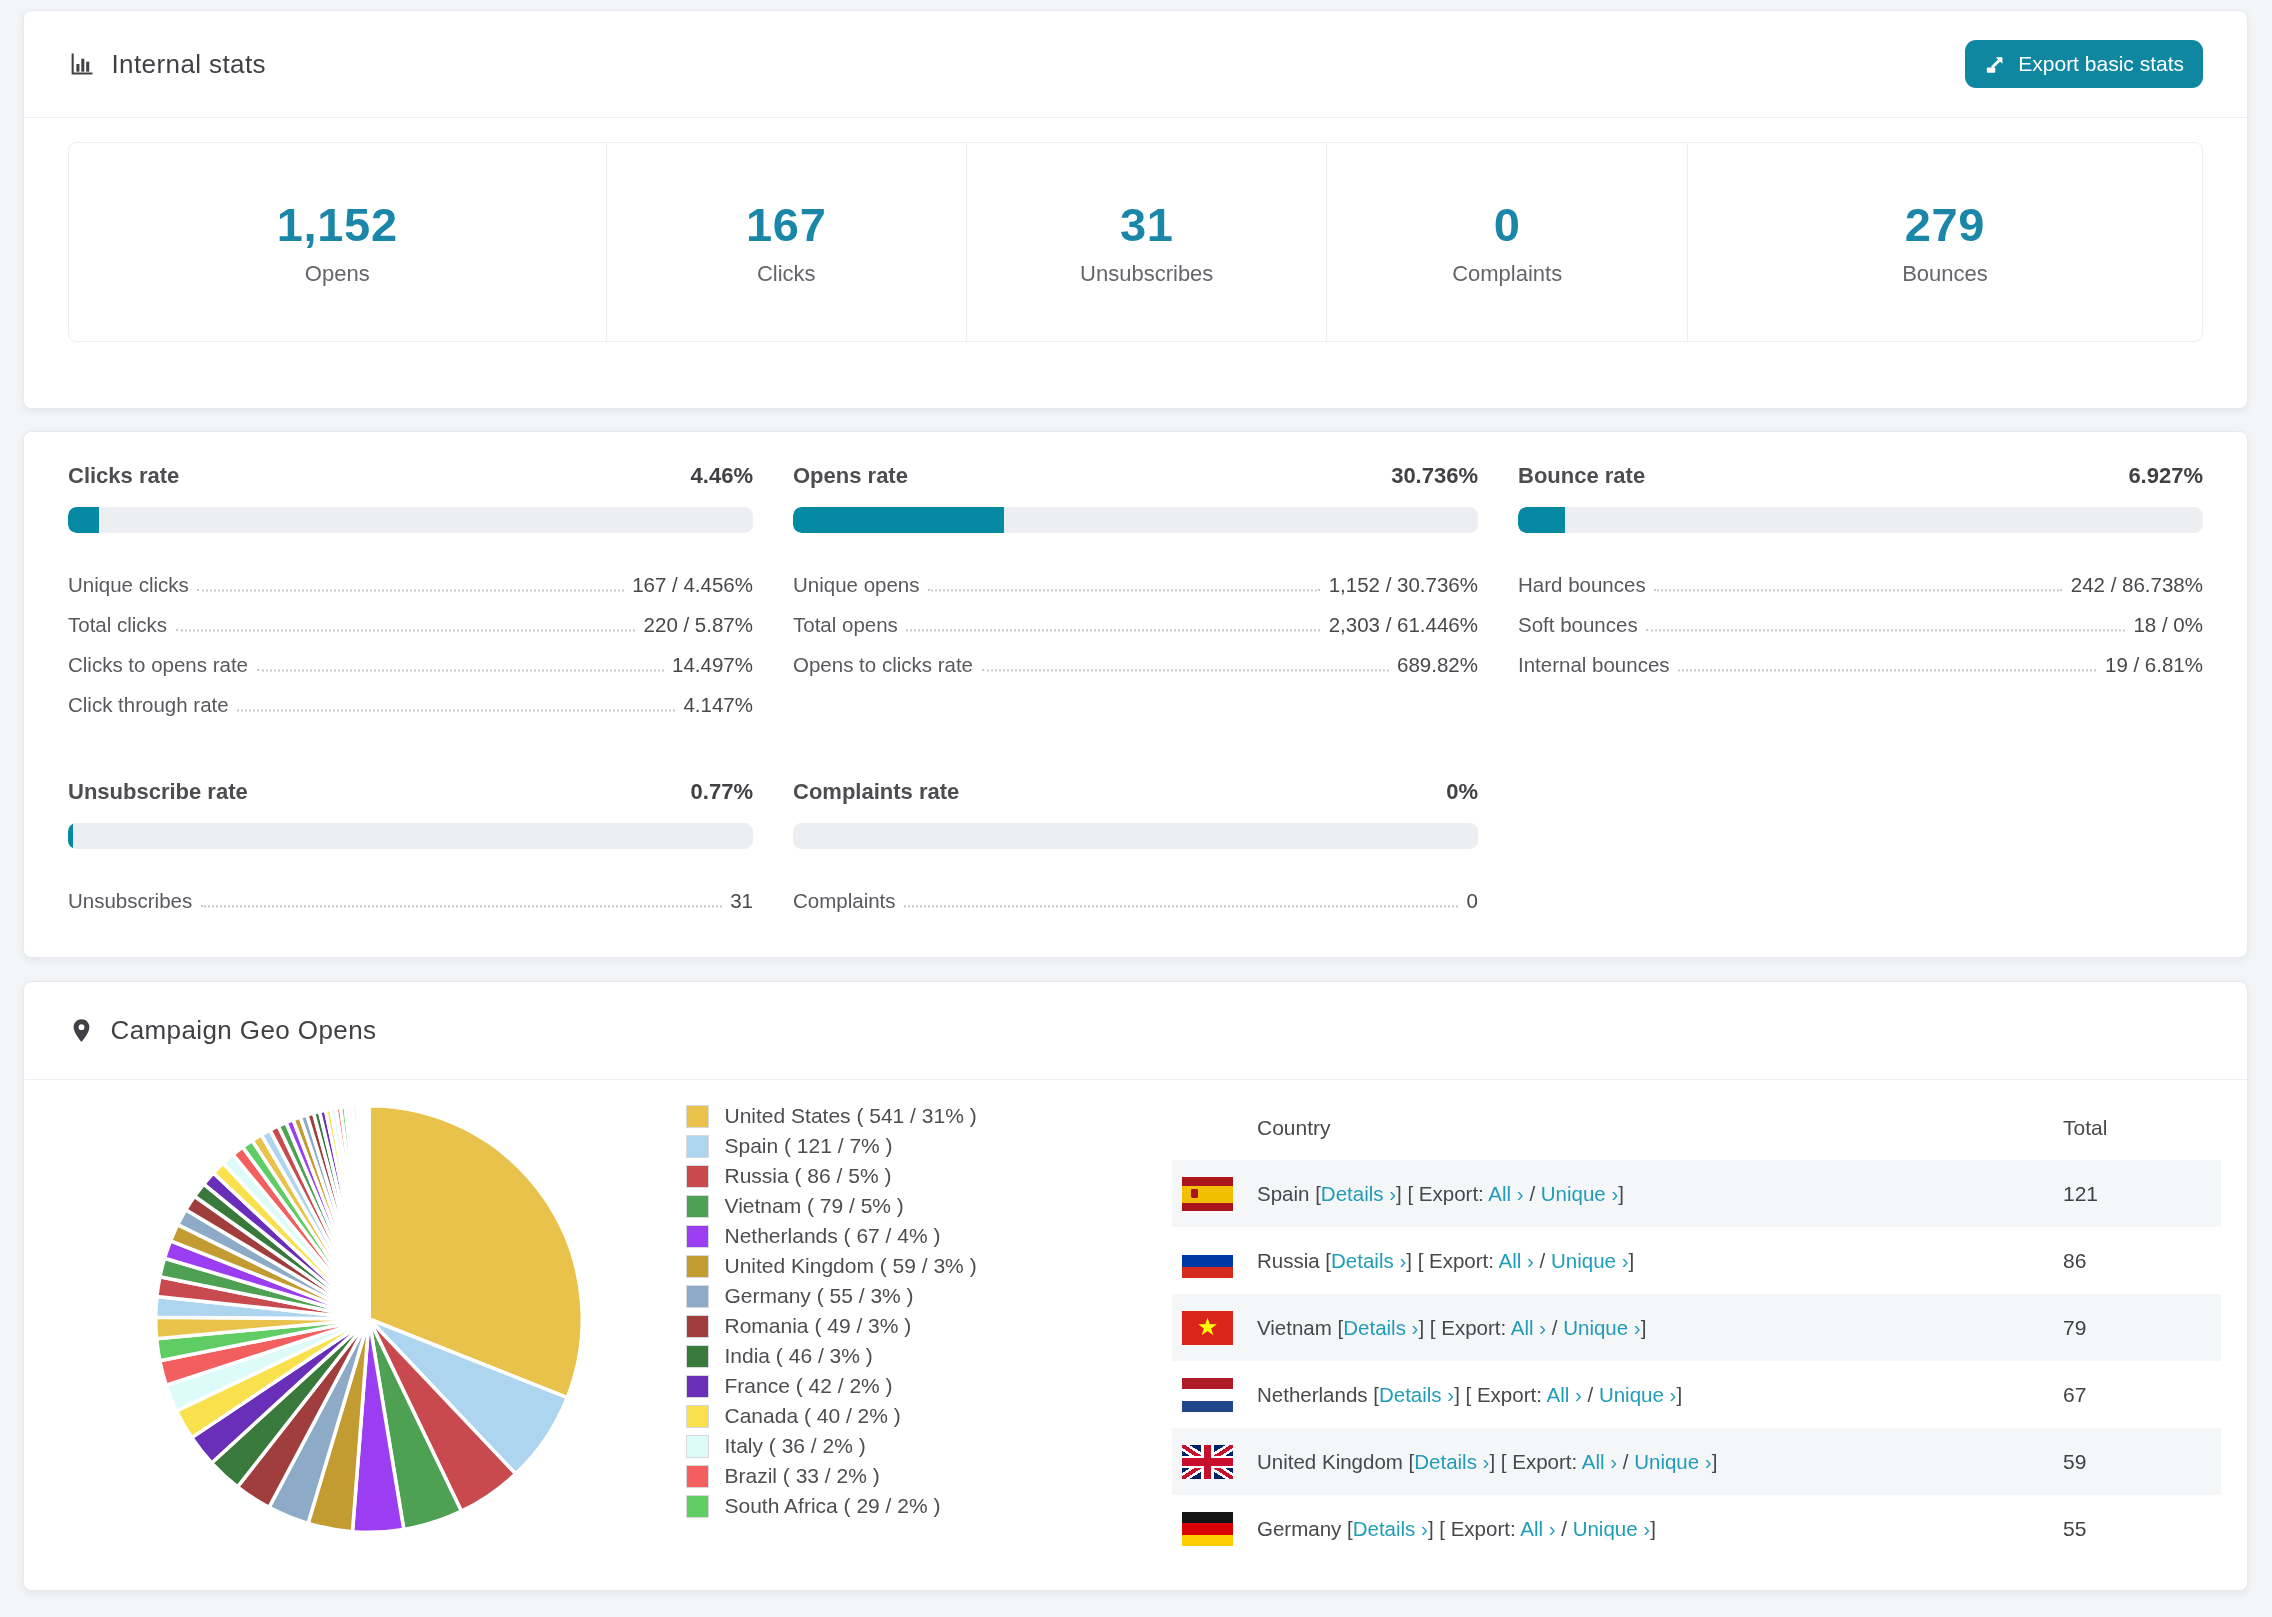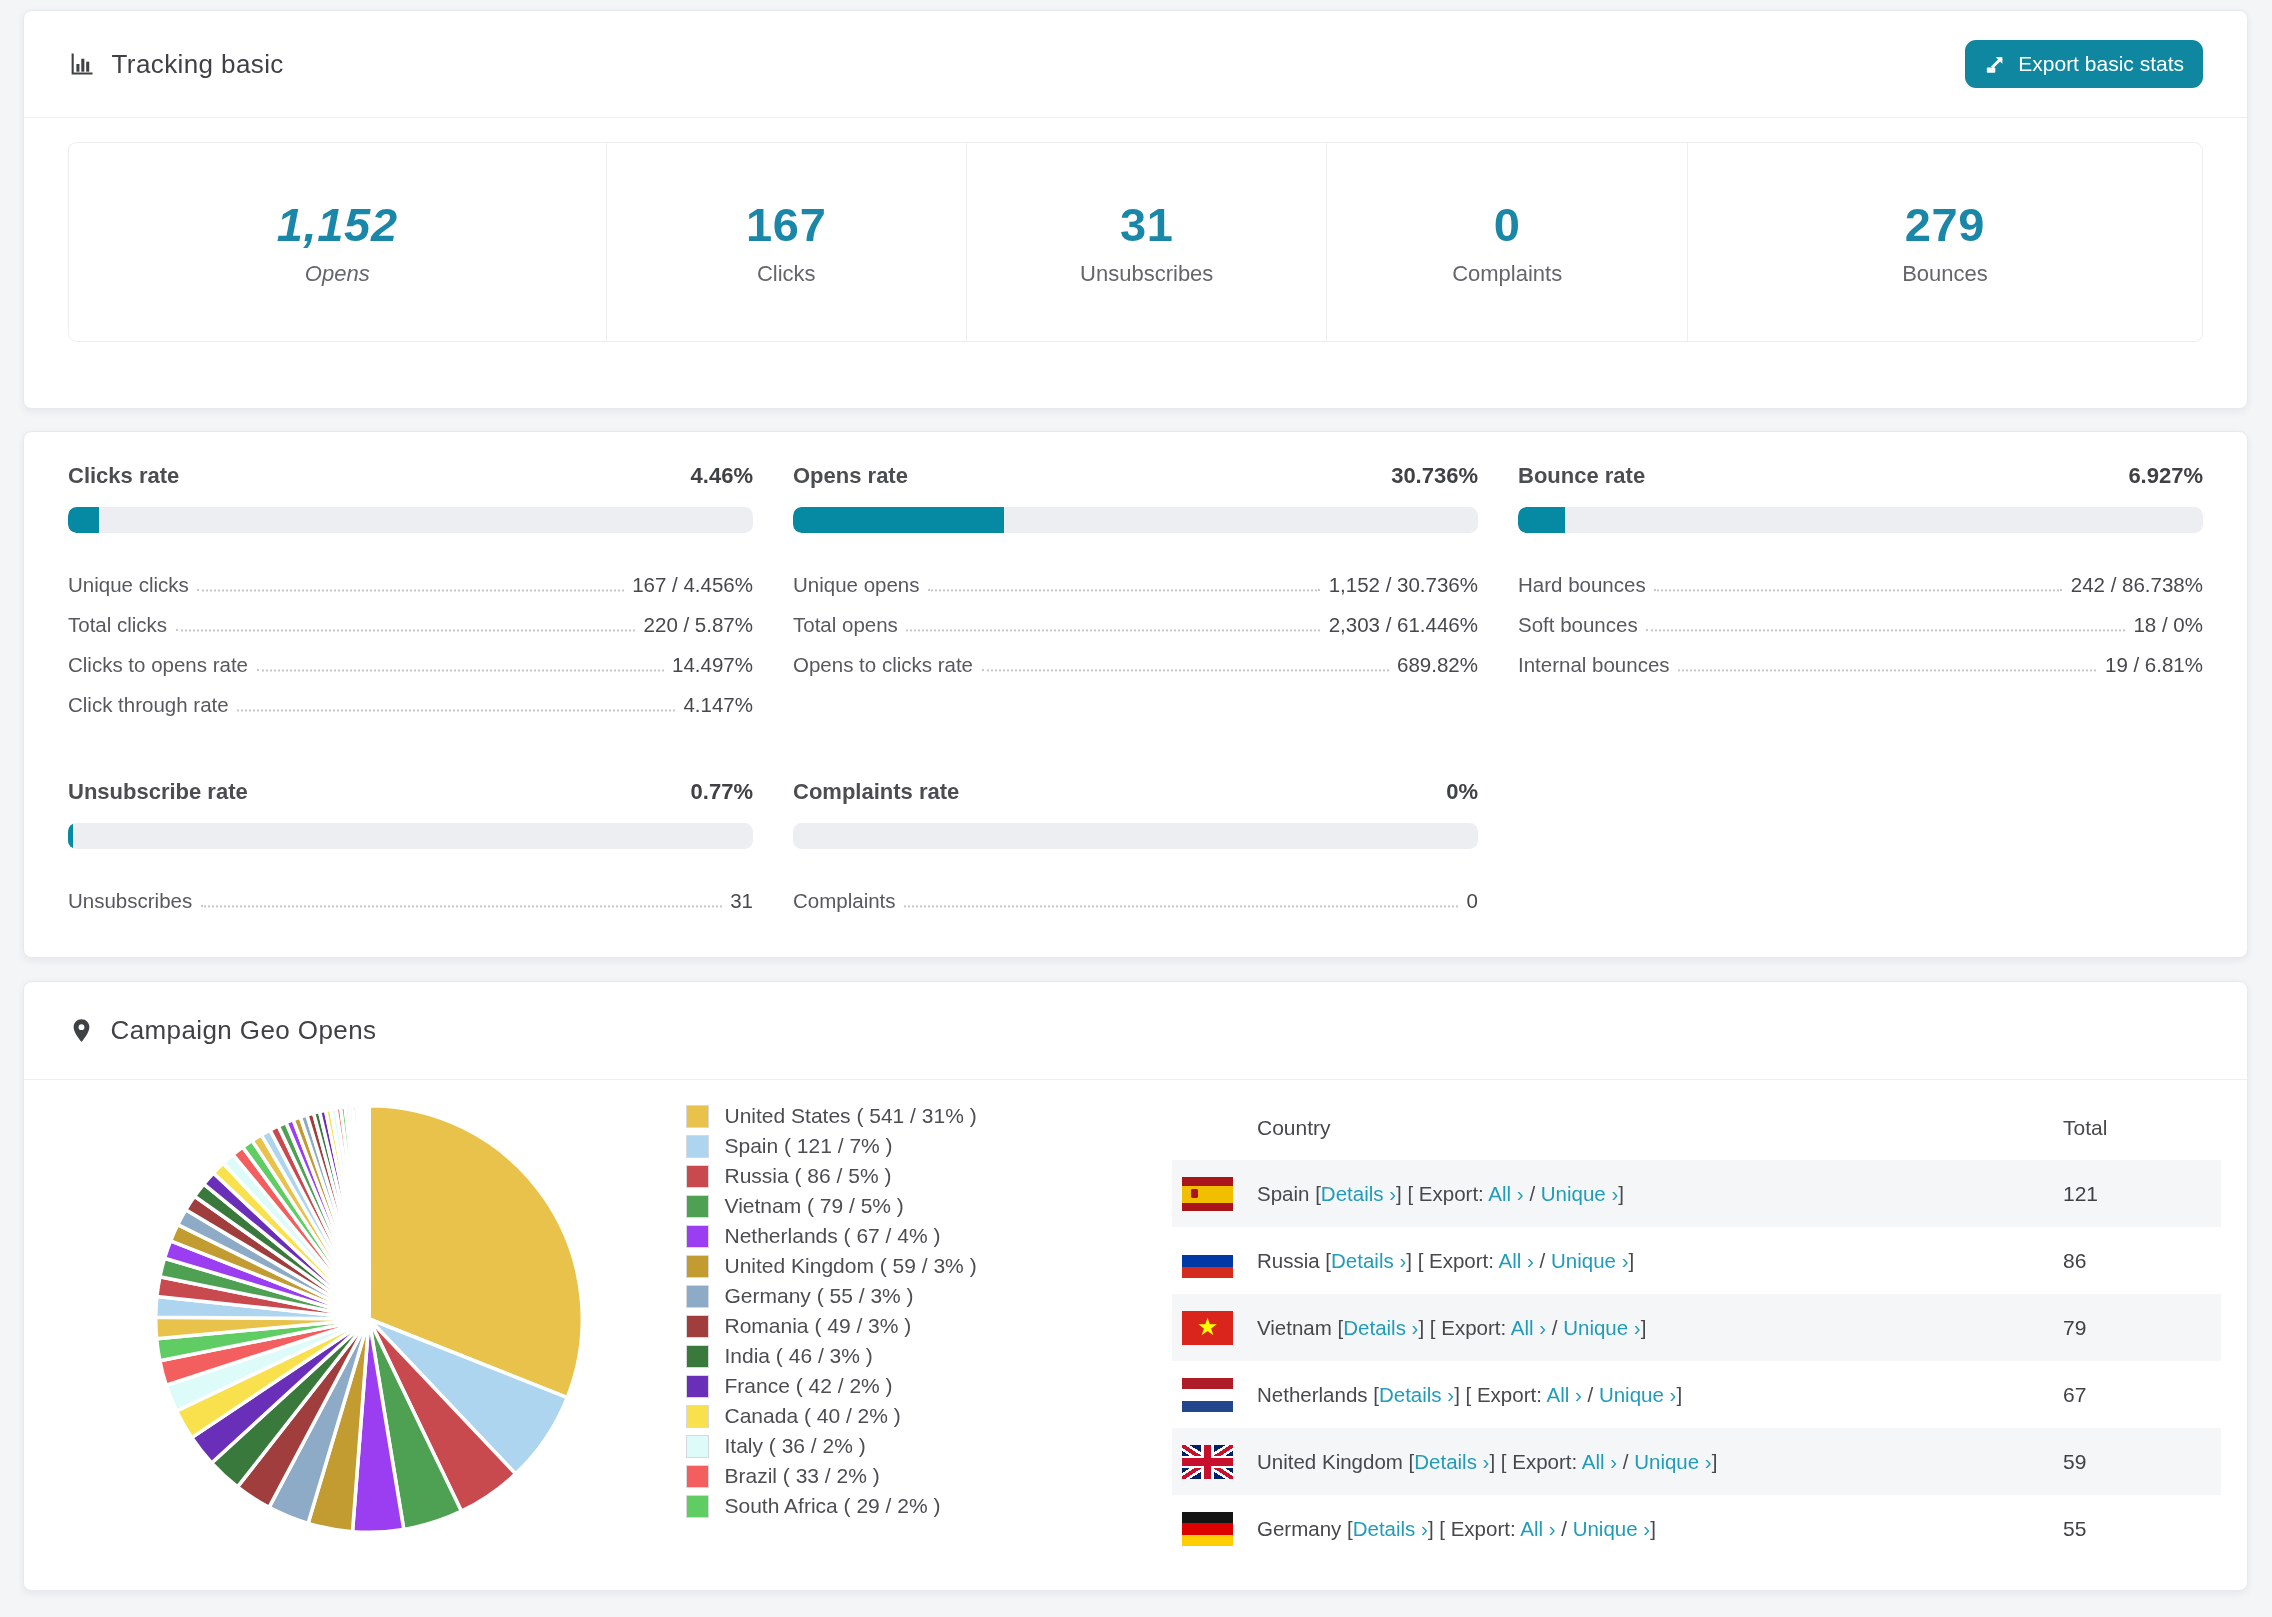--- a/index.html
+++ b/index.html
@@ -34,21 +34,21 @@
     margin:24px 44px 0 44px;height:200px;display:flex;
     border:1.4px solid #ededf2;border-radius:8.5px;box-sizing:border-box;
   }
   .tile{
     display:flex;flex-direction:column;align-items:center;justify-content:center;
     border-right:1.4px solid #ededf2;box-sizing:border-box;
   }
   .tile:last-child{border-right:none;}
   .tile-value{font-size:47px;font-weight:700;color:#1b87a8;letter-spacing:0.7px;}
   .tile-label{font-size:22px;color:#64666b;margin-top:8.5px;}
-  .t-w1{width:25.2%;font-style:italic;} .t-w2{width:16.9%;} .t-w3{width:24.1%;}
+  .t-w1{width:25.2%;} .t-w2{width:16.9%;} .t-w3{width:24.1%;}
   
   #card-rates{top:431px;height:527px;padding:31px 44px 0 44px;}
   .rates-grid{
     display:grid;grid-template-columns:1fr 1fr 1fr;
     column-gap:40px;row-gap:62px;
   }
   .rate-head{display:flex;justify-content:space-between;align-items:baseline;margin-bottom:18.4px;}
   .rate-title{font-size:22px;font-weight:700;color:#4b4d51;}
   .rate-value{font-size:22px;font-weight:700;color:#3f4145;}
   .rate-bar{height:25.4px;background:#eceef1;border-radius:8.5px;overflow:hidden;}
@@ -107,21 +107,21 @@
   <div class="card-header">
     <div class="hdr-left">
       <span class="hdr-icon">
         <svg width="28" height="28" viewBox="0 0 24 24">
           <path d="M4 3v17.2h17" fill="none" stroke="#3f4145" stroke-width="1.8"></path>
           <rect x="7.2" y="12" width="2.6" height="6.6" fill="#3f4145"></rect>
           <rect x="11.4" y="7.5" width="2.6" height="11.1" fill="#3f4145"></rect>
           <rect x="15.6" y="10" width="2.6" height="8.6" fill="#3f4145"></rect>
         </svg>
       </span>
-      <span class="hdr-title">Tracking basic</span>
+      <span class="hdr-title">Internal stats</span>
     </div>
     <button class="btn-teal">
       <span style="display:flex;">
         <svg width="22.6" height="22.6" viewBox="0 0 24 24">
           <rect x="3" y="15.5" width="9" height="5.5" rx="1" fill="#ffffff"></rect>
           <path d="M8.5 15.5 18.5 5.5" stroke="#ffffff" stroke-width="3"></path>
           <path d="M12.5 4.5h7v7z" fill="#ffffff"></path>
         </svg>
       </span>
       <span>Export basic stats</span>

